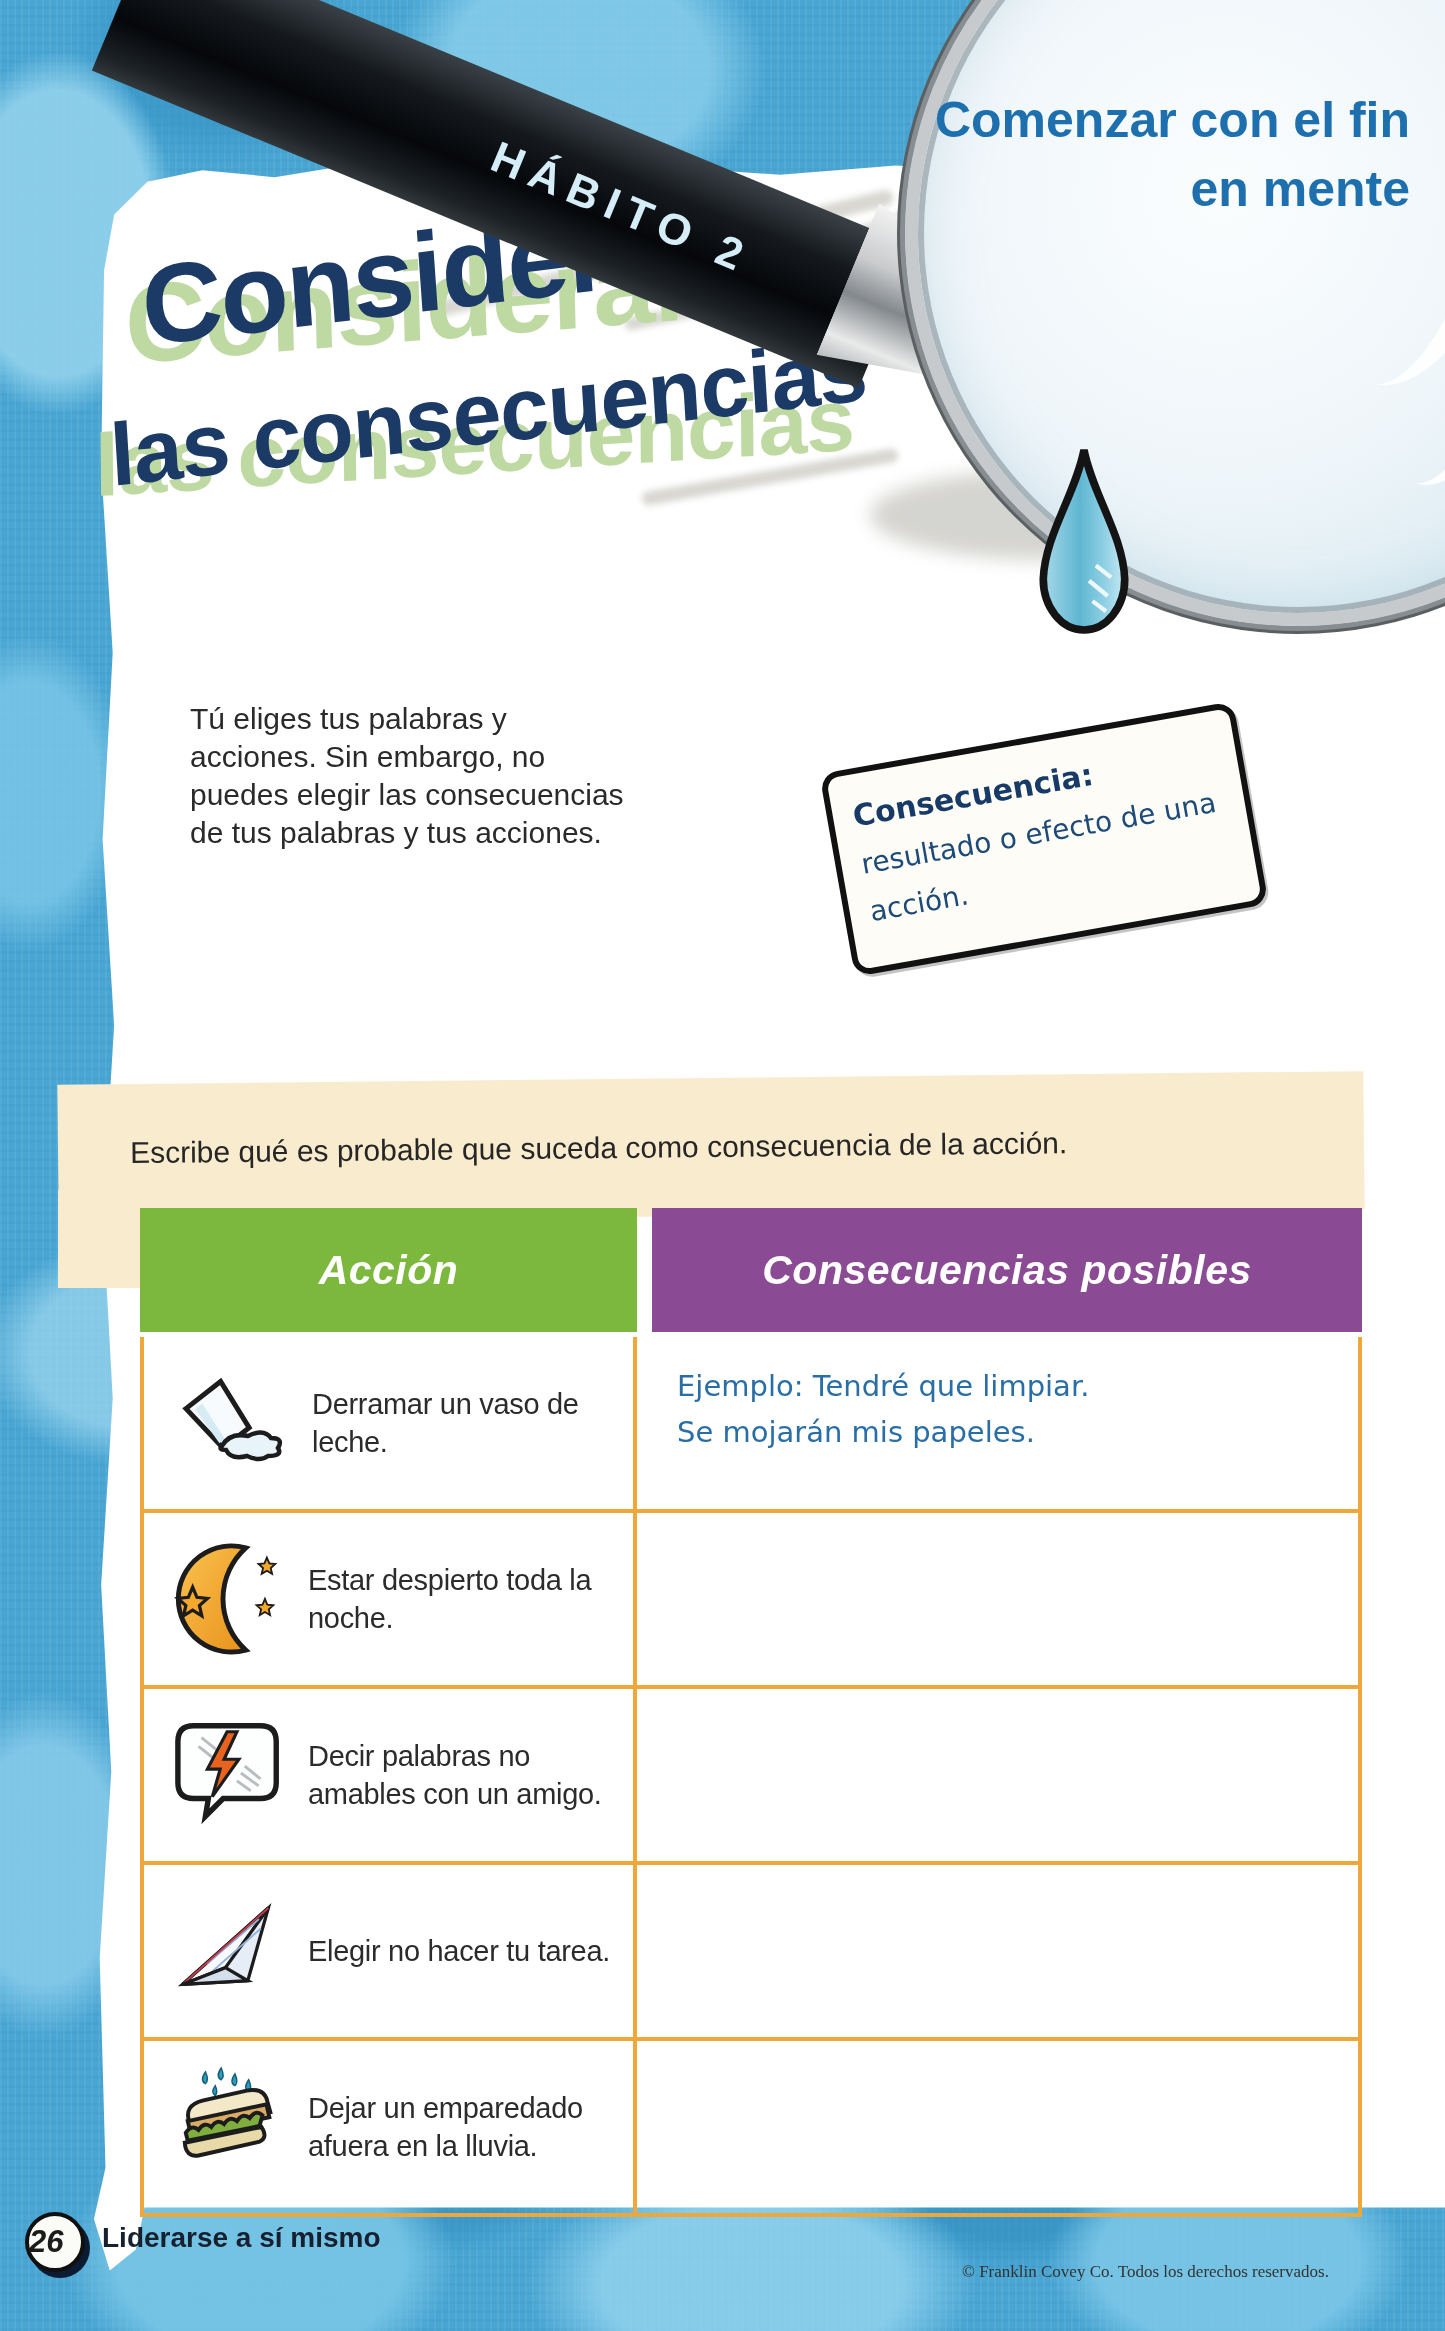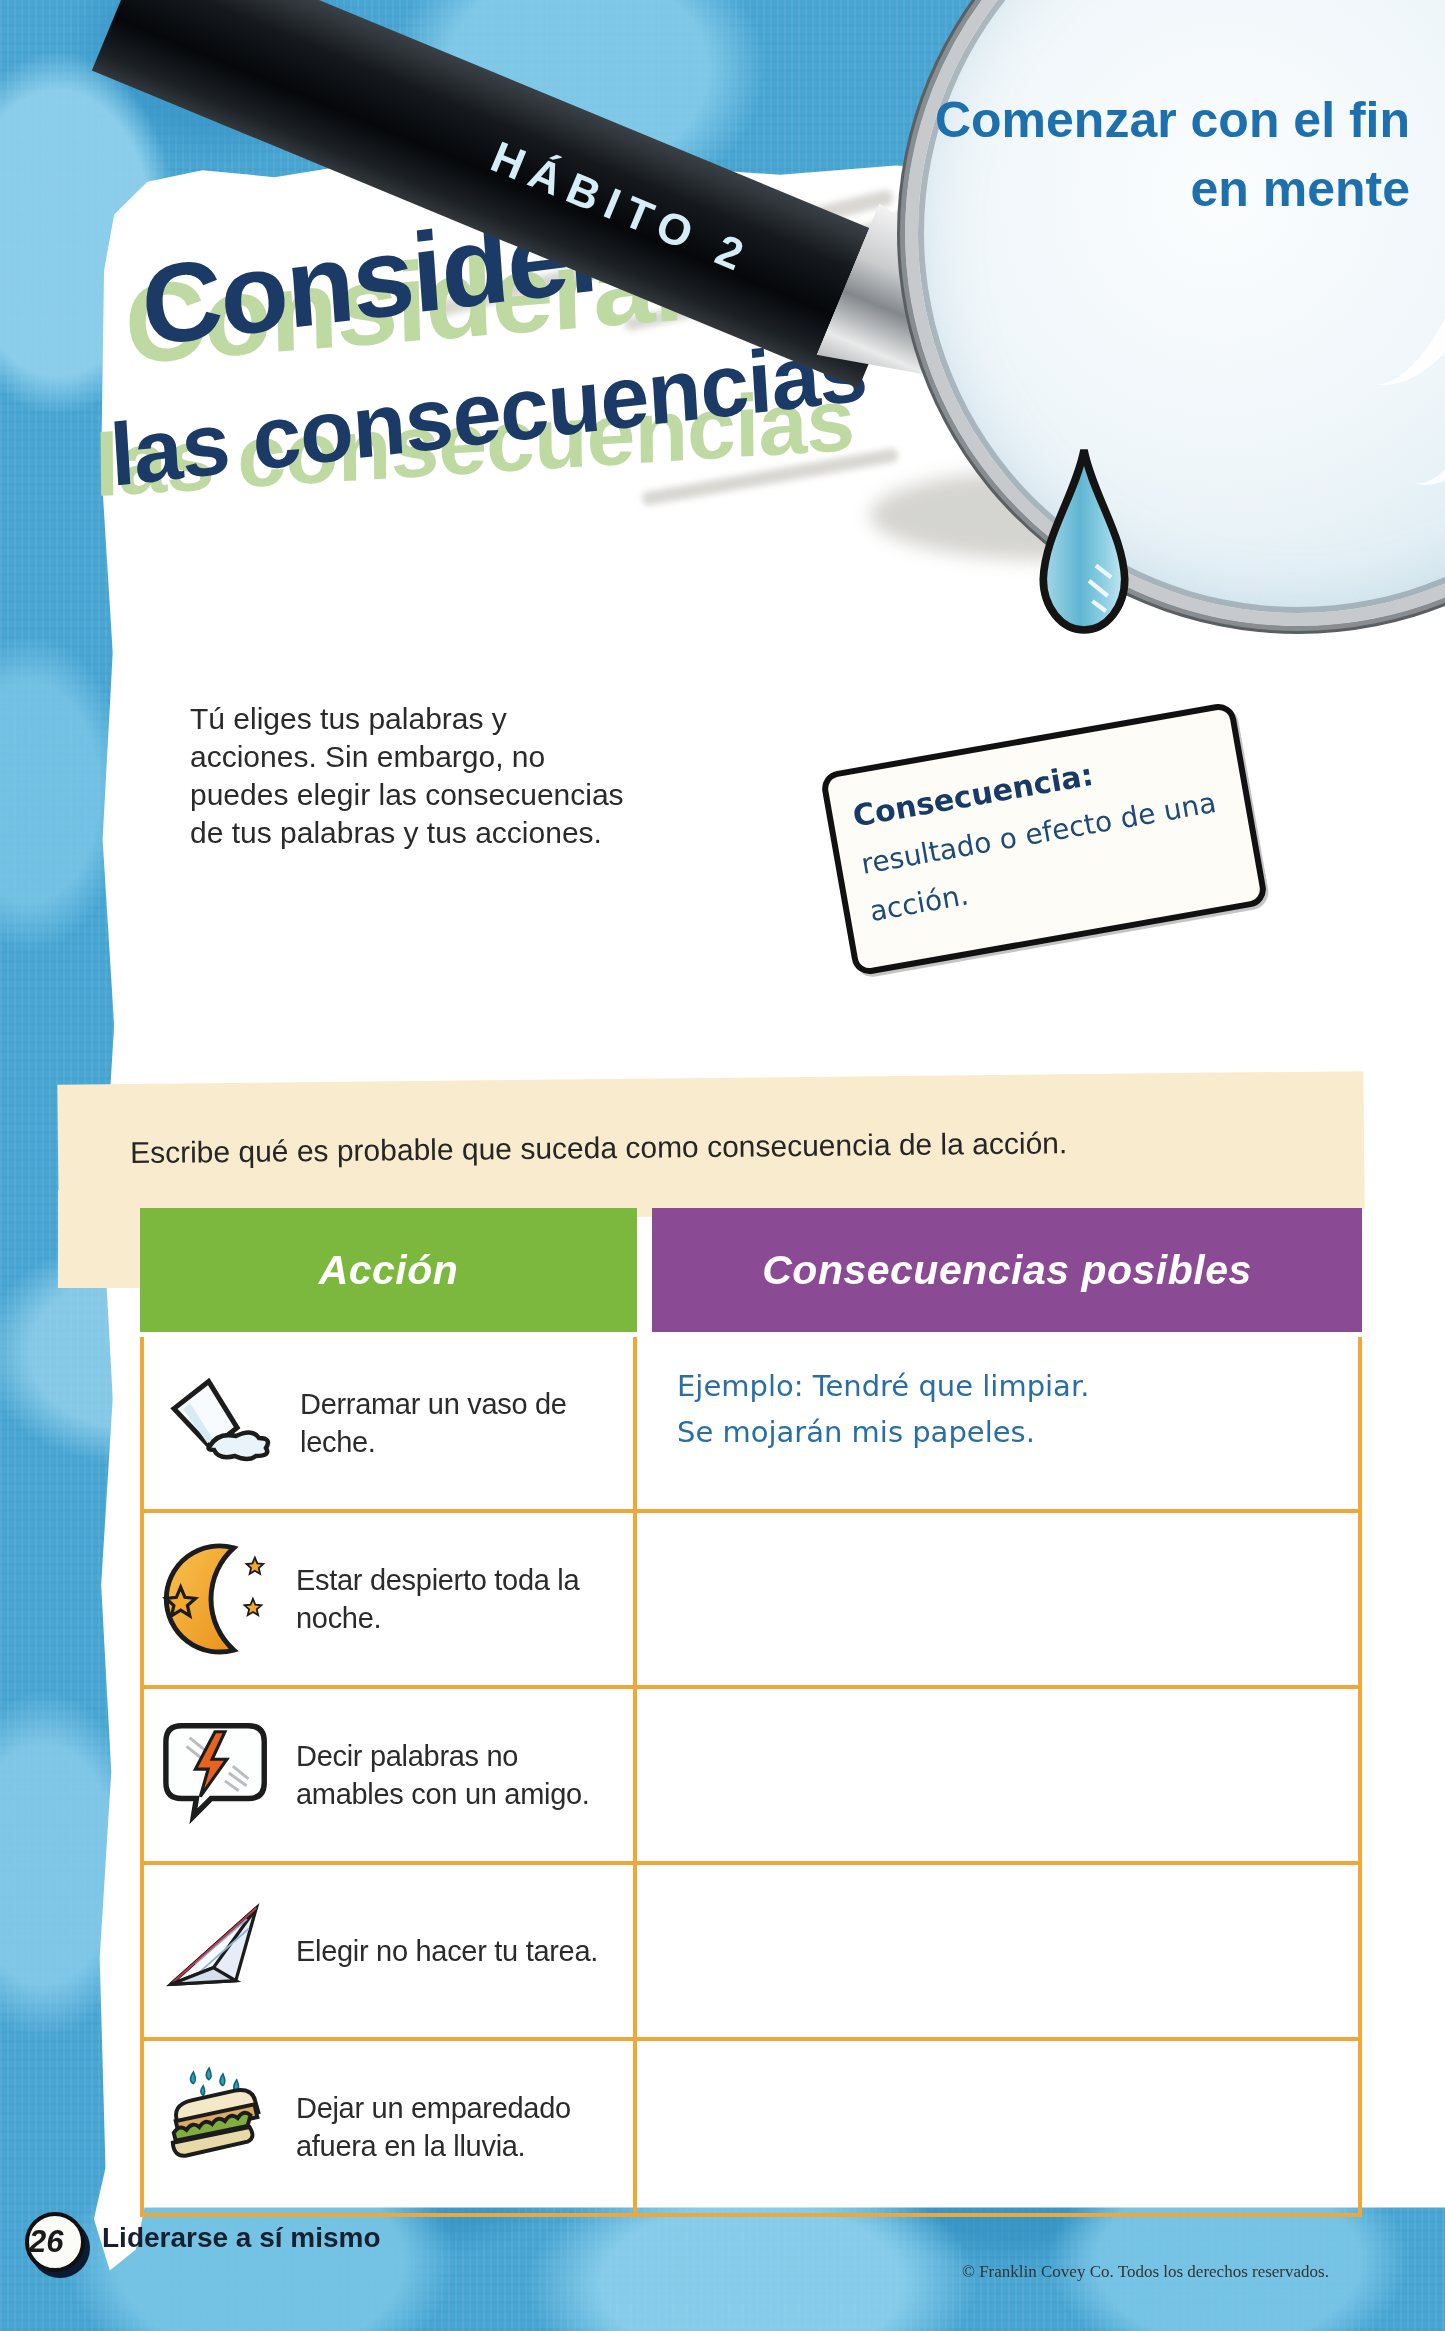--- a/index.html
+++ b/index.html
@@ -93,21 +93,21 @@
   
   .tbl{left:140px;top:1208px;width:1222px;z-index:3;}
   .tbl-head{display:grid;grid-template-columns:497px 1fr;column-gap:15px;height:124px;}
   .th{display:flex;align-items:center;justify-content:center;color:#fff;
     font-size:41px;font-weight:800;font-style:italic;letter-spacing:.5px;}
   .th-green{background:#7cb83e;}
   .th-purple{background:#8a4a94;}
   .tbl-body{margin-top:5px;border-left:4px solid #efa73a;border-right:4px solid #efa73a;border-bottom:4px solid #efa73a;}
   .trow{display:grid;grid-template-columns:493px 1fr;min-height:172px;border-bottom:4px solid #efa73a;}
   .trow:last-child{border-bottom:none;}
-  .cell-action{border-right:4px solid #efa73a;display:flex;align-items:center;gap:18px;padding-left:16px;box-sizing:border-box;}
+  .cell-action{border-right:4px solid #efa73a;display:flex;align-items:center;gap:18px;padding-left:28px;box-sizing:border-box;}
   .cell-action .txt{width:340px;font-size:29px;line-height:38px;color:#2b2b2b;letter-spacing:-.3px;white-space:pre-line;}
   .cell-cons{padding:26px 26px 0 40px;}
   .hand{font-family:"DejaVu Sans",sans-serif;color:#2a6ea6;font-size:29px;line-height:46px;font-weight:500;}
   .icon{flex:0 0 auto;}
 
   
   .page-badge{left:25px;top:2212px;width:52px;height:52px;border-radius:50%;background:#fbfbf7;
     border:4px solid #101010;z-index:2;display:flex;align-items:center;justify-content:flex-start;
     box-shadow:5px 6px 0 #0b1b33;}
   .page-badge span{font-size:31px;font-weight:800;color:#1b1b1b;font-style:italic;}

